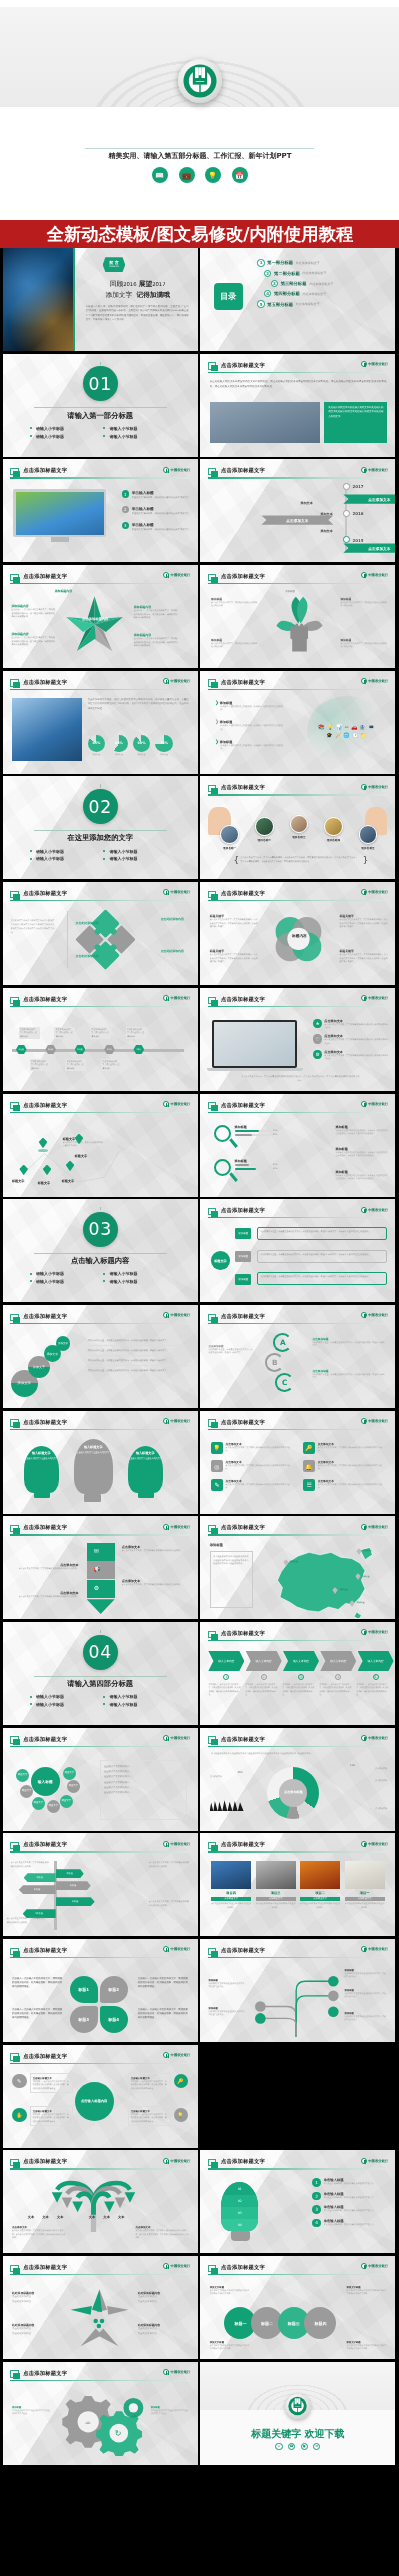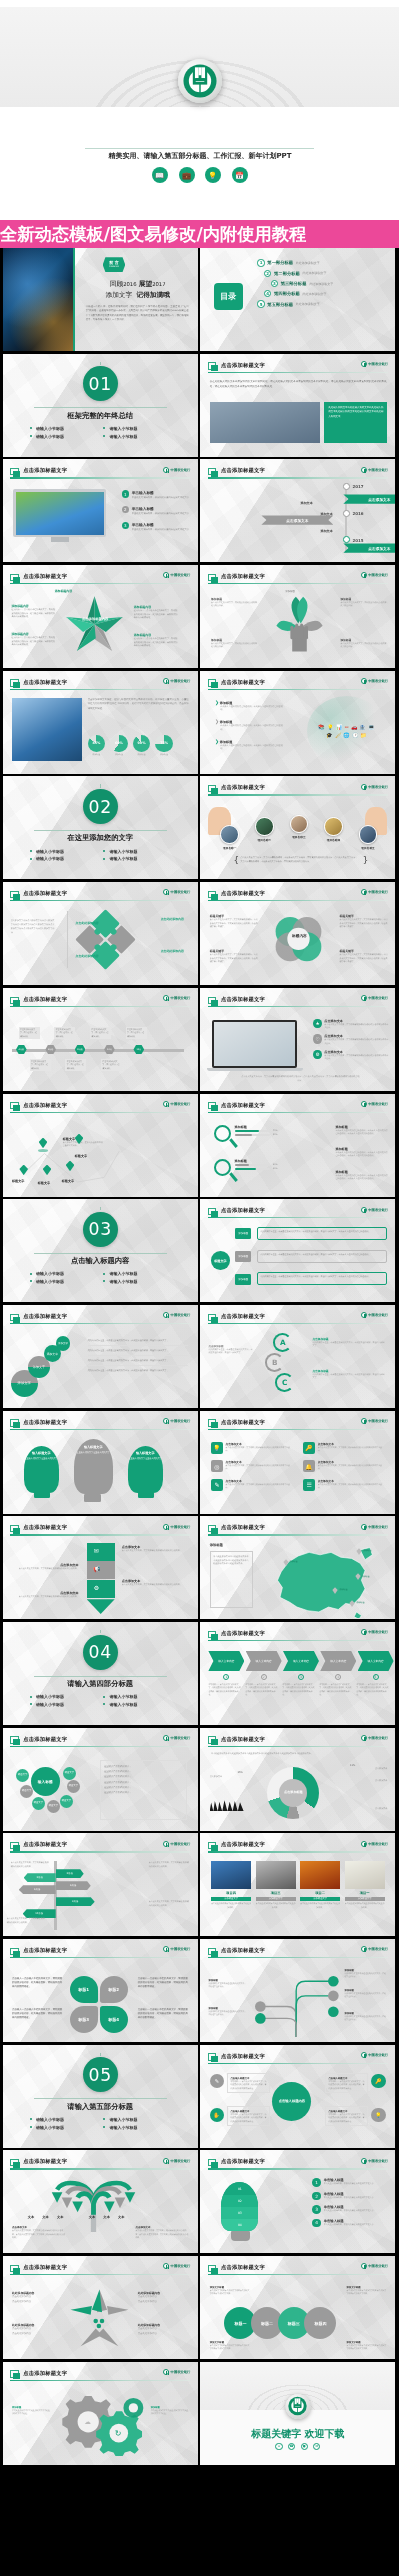--- a/index.html
+++ b/index.html
@@ -40,21 +40,21 @@
   }
   .hero-rule{ position:absolute; top:148px; left:85px; width:229px; height:0.7px; background:#bfd9cf; z-index:4; }
   .hero-sub{
     position:absolute; top:151px; left:0; width:400px; text-align:center;
     font-size:7px; font-weight:bold; color:#2a2a2a; z-index:4;
   }
   .hero-icons{ position:absolute; top:167px; left:0; width:400px; display:flex; justify-content:center; gap:10.7px; z-index:4; }
   .hero-icons .ic{ width:16px;height:16px;border-radius:50%;background:#12a277;display:flex;align-items:center;justify-content:center;color:#fff;font-size:7.3px; }
 
   
-  .banner{ width:400px; height:28px; background:#ec4899; display:flex; align-items:center; justify-content:flex-start; }
+  .banner{ width:400px; height:28px; background:#b91c1c; display:flex; align-items:center; justify-content:center; }
   .banner-text{ color:#fff; font-size:17.3px; font-weight:bold; letter-spacing:0px; white-space:nowrap; }
 
   
   .grid{ padding:0; background:#000; }
   .row{ display:flex; gap:2.7px; padding:0 2.7px 2.7px 2.7px; }
   .slide{
     width:195px; height:103px; position:relative; overflow:hidden;
     background:
       linear-gradient(123deg, rgba(255,255,255,.85) 0 32%, rgba(0,0,0,0) 32.2%),
       linear-gradient(-140deg, rgba(0,0,0,.03) 0 40%, rgba(0,0,0,0) 40.2%),
@@ -216,21 +216,21 @@
       </div>
         </div>
     </div>
 
     <div class="row">
       <div class="slide">
           <div class="sl-inner">
         <div class="sec-tick" style="margin-top:8px"></div>
         <div class="sec-num" style="margin-top:1.3px">01</div>
         <div class="sec-rule"></div>
-        <div class="sec-title">框架完整的年终总结</div>
+        <div class="sec-title">请输入第一部分标题</div>
         <div class="sec-bullets">
           <div>请输入小节标题</div>
           <div>请输入小节标题</div>
           <div>请输入小节标题</div>
           <div>请输入小节标题</div>
         </div>
       </div>
         </div>
 
       <div class="slide">
@@ -1217,34 +1217,20 @@
         <div style="position:absolute;right:8px;top:29px;width:43px;"><b style="font-size:2.4px;color:#333;">添加标题</b><div style="font-size:1.9px;color:#9a9a9a;line-height:1.8;">您的内容打在这里或者通过复制您的文本后，在此框中选择粘贴。</div></div>
         <div style="position:absolute;right:8px;top:49px;width:43px;"><b style="font-size:2.4px;color:#333;">添加标题</b><div style="font-size:1.9px;color:#9a9a9a;line-height:1.8;">您的内容打在这里或者通过复制您的文本后，在此框中选择粘贴。</div></div>
         <div style="position:absolute;right:8px;top:72px;width:43px;"><b style="font-size:2.4px;color:#333;">添加标题</b><div style="font-size:1.9px;color:#9a9a9a;line-height:1.8;">您的内容打在这里或者通过复制您的文本后，在此框中选择粘贴。</div></div>
         <div style="position:absolute;left:8px;top:39px;width:39px;"><b style="font-size:2.4px;color:#333;">添加标题</b><div style="font-size:1.9px;color:#9a9a9a;line-height:1.8;">您的内容打在这里或者通过复制您的文本后，在此框中选择粘贴。</div></div>
         <div style="position:absolute;left:8px;top:67px;width:39px;"><b style="font-size:2.4px;color:#333;">添加标题</b><div style="font-size:1.9px;color:#9a9a9a;line-height:1.8;">您的内容打在这里或者通过复制您的文本后，在此框中选择粘贴。</div></div>
       </div>
         </div>
     </div>
 
     <div class="row">
-      <div class="slide">
-          <div class="sl-inner">
-        <div class="sec-tick" style="margin-top:8px"></div>
-        <div class="sec-num" style="margin-top:1.3px">05</div>
-        <div class="sec-rule"></div>
-        <div class="sec-title">请输入第五部分标题</div>
-        <div class="sec-bullets">
-          <div>请输入小节标题</div>
-          <div>请输入小节标题</div>
-          <div>请输入小节标题</div>
-          <div>请输入小节标题</div>
-        </div>
-      </div>
-        </div>
 
       <div class="slide">
           <div class="sl-inner">
         <div class="sl-head">
           <span class="sl-sq">
                 <i></i>
               </span>
           <span class="sl-title">点击添加标题文字</span>
           <span class="sl-logo">
                 <span class="mk"></span>

